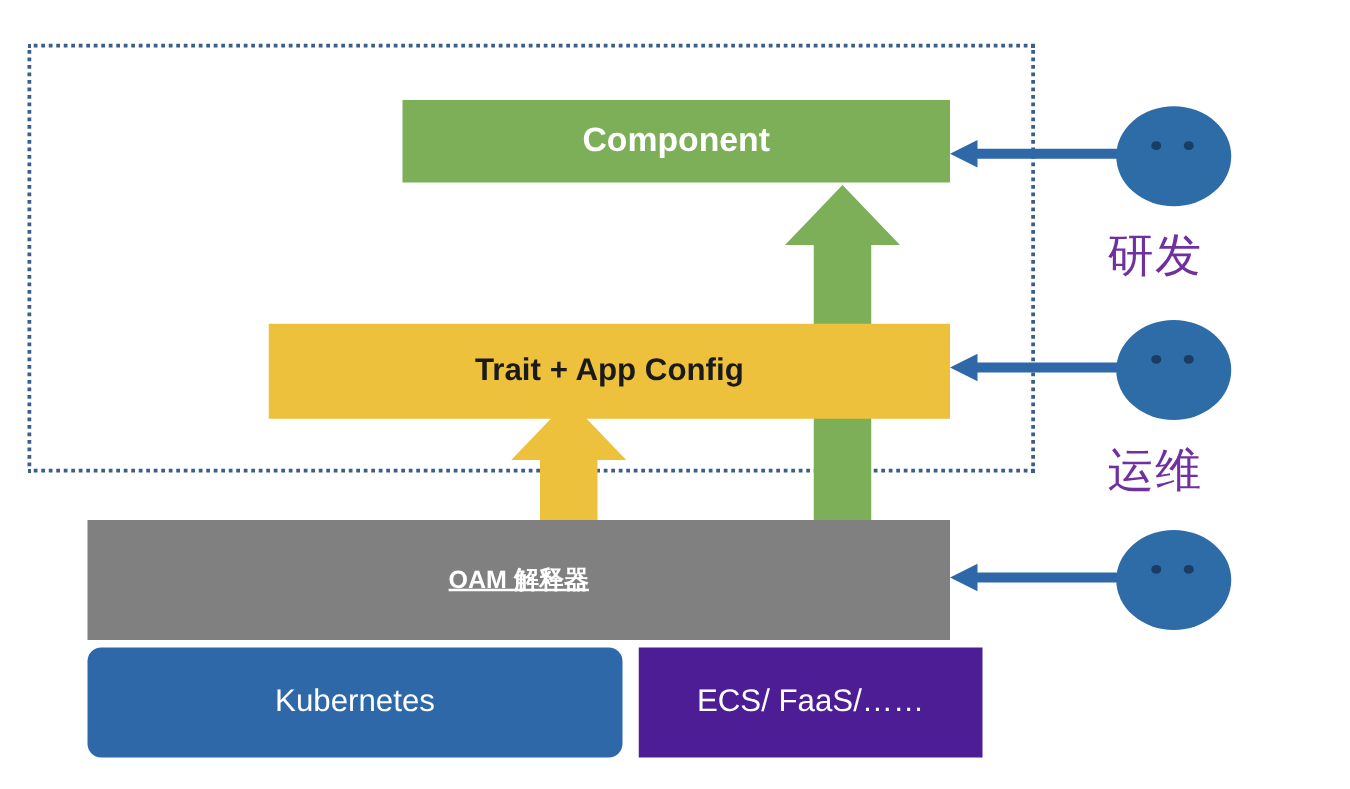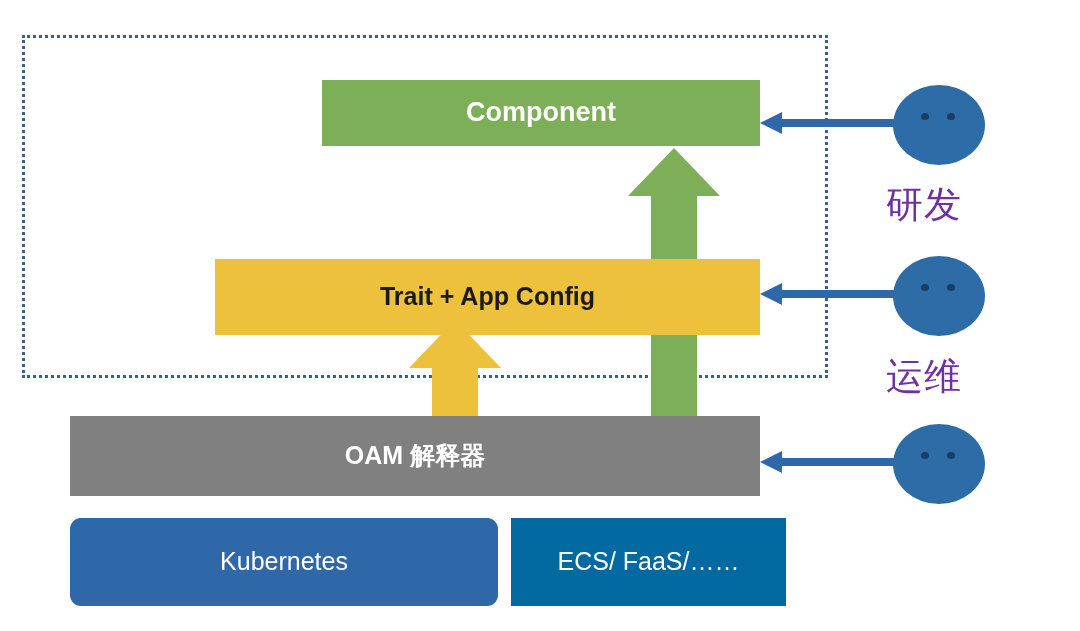--- a/index.html
+++ b/index.html
@@ -63,46 +63,47 @@
     font-size: 25px;
     font-weight: bold;
     z-index: 6;
     margin-top: 16px;
   }
 
   .box-oam {
     left: 70px;
     top: 416px;
     width: 690px;
-    height: 80px;
+    height: 96px;
     background: #808080;
     color: #ffffff;
-    font-size: 25px;
+    font-size: 20px;
     font-weight: bold;
     z-index: 6;
+    text-decoration: underline;
   }
 
   .box-k8s {
     left: 70px;
     top: 518px;
     width: 428px;
     height: 88px;
     background: #2E68A8;
     color: #ffffff;
     font-size: 25px;
     z-index: 6;
     border-radius: 11px;
   }
 
   .box-ecs {
     left: 511px;
     top: 518px;
     width: 275px;
     height: 88px;
-    background: #0369a1;
+    background: #4c1d95;
     color: #ffffff;
     font-size: 25px;
     z-index: 6;
   }
 
   
   .up-arrow {
     position: absolute;
     z-index: 5;
   }

